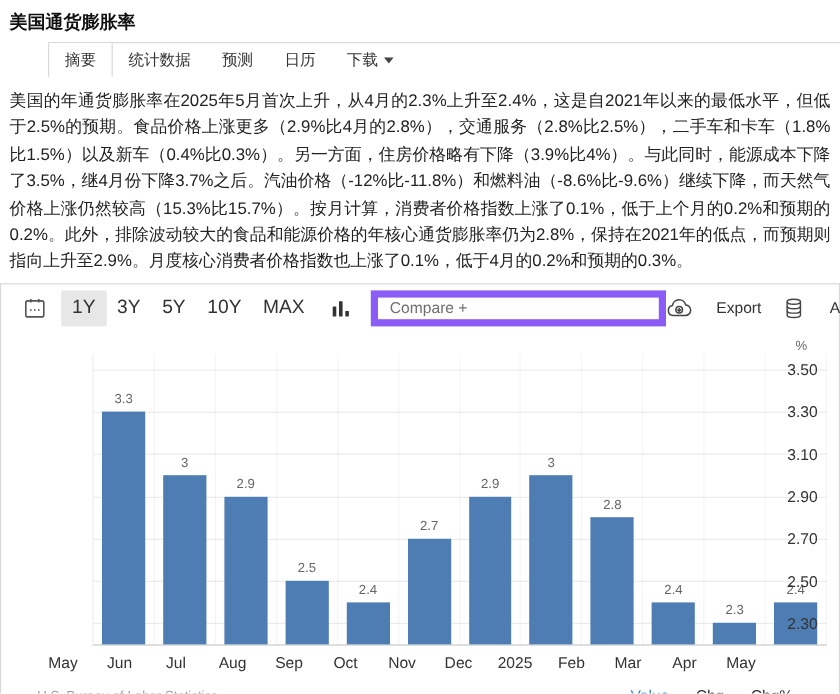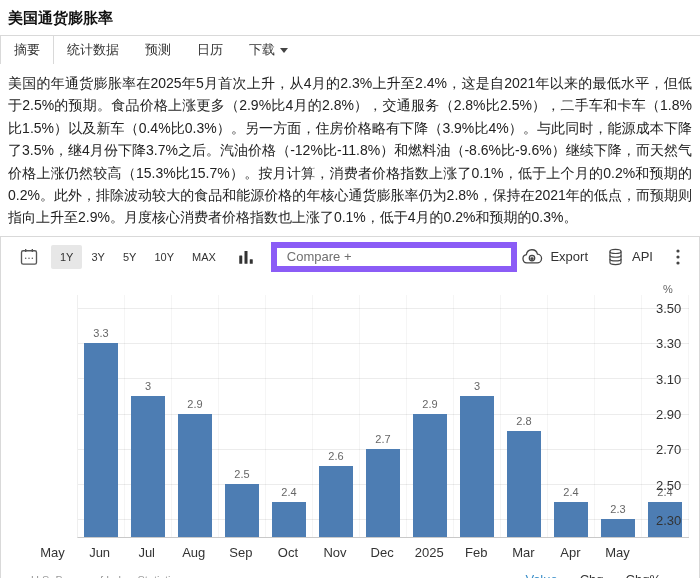--- a/index.html
+++ b/index.html
@@ -1,39 +1,39 @@
 <!DOCTYPE html>
 <html><head>
 <meta charset="utf-8">
 <style>
   * { box-sizing: border-box; margin: 0; padding: 0; }
   html,body { width:700px; height:578px; background:#fff; overflow:hidden;
     font-family:"Liberation Sans","DejaVu Sans",sans-serif; color:#222; }
 
   .page-title { font-size:15px; font-weight:bold; color:#111; padding:9px 8px 7px 8px; }
 
-  .tabbar { display:flex; align-items:stretch; height:29px; border-top:1px solid #d9d9d9; font-size:13px; color:#333; }
+  .tabbar { display:flex; align-items:stretch; height:29px; border-top:1px solid #d9d9d9; font-size:13px; color:#333;margin-left:40px; }
   .tab { display:flex; align-items:center; gap:5px; padding:0 13px; cursor:pointer; white-space:nowrap; }
   .tab.active { border-left:1px solid #d9d9d9; border-right:1px solid #d9d9d9; background:#fff; }
   .caret { width:0; height:0; border-left:4px solid transparent; border-right:4px solid transparent; border-top:5px solid #444; margin-top:1px; }
 
   .summary { font-size:14px; line-height:22.4px; color:#222; padding:8px 8px 6px 8px; text-align:justify; }
 
   .chart-block { border:1px solid #d9d9d9; margin-top:1px; background:#fff; }
 
   .toolbar { height:40px; display:flex; align-items:center; padding:0 14px 0 14px; }
   .icon-btn { display:flex; align-items:center; justify-content:center; padding:4px; cursor:pointer; }
   .ranges { display:flex; align-items:center; margin-left:8px; }
-  .range-btn { font-size:11px; color:#333; padding:6px 9px; border:none; background:transparent; cursor:pointer; border-radius:2px; font-family:inherit; }
+  .range-btn { font-size:16px; color:#333; padding:6px 9px; border:none; background:transparent; cursor:pointer; border-radius:2px; font-family:inherit; }
   .range-btn.active { background:#e7e7e7; }
   .compare-wrap { margin-left:12px; }
   .compare-input { width:246px; height:30px; border:6px solid #8b5cf6; font-size:13px; color:#555; padding:0 10px; font-family:inherit; outline:none; }
   .compare-input::placeholder { color:#6f6f6f; opacity:1; }
   .toolbar-right { margin-left:auto; display:flex; align-items:center; gap:18px; }
-  .tool-link { display:flex; align-items:center; gap:7px; font-size:13px; color:#333; cursor:pointer; }
+  .tool-link { display:flex; align-items:center; gap:20px; font-size:13px; color:#333; cursor:pointer; }
 
   .chart-area { position:relative; height:288px; }
   .plot-area { position:absolute; left:28px; top:18px; width:612px; height:243px;
     border-bottom:1px solid #c9c9c9; border-left:1px solid #efefef;margin-left:48px; }
   .gridline { position:absolute; left:0; right:0; height:1px; background:#ececec; }
   .bars { position:absolute; left:0; top:0; width:100%; height:100%; display:flex; }
   .bar-slot { flex:1; position:relative; border-right:1px solid rgba(0,0,0,0.04); }
   .bar { position:absolute; bottom:0; left:14%; width:72%; }
   .bar-value { position:absolute; left:0; width:100%; text-align:center; font-size:11px; color:#666; }
   .y-axis { position:absolute; left:640px; top:18px; width:60px; height:243px; }
@@ -163,24 +163,20 @@
           </div>
           <div class="bar-slot">
             <div class="bar" style="height: 21.8182%; background: rgb(77, 125, 179);"></div>
             <div class="bar-value" style="bottom: calc(21.8182% + 4px);">2.5</div>
           </div>
           <div class="bar-slot">
             <div class="bar" style="height: 14.5455%; background: rgb(77, 125, 179);"></div>
             <div class="bar-value" style="bottom: calc(14.5455% + 4px);">2.4</div>
           </div>
           <div class="bar-slot">
-            <div class="bar" style="height: 29.0909%; background: rgb(77, 125, 179);"></div>
-            <div class="bar-value" style="bottom: calc(29.0909% + 4px);">2.6</div>
-          </div>
-          <div class="bar-slot">
             <div class="bar" style="height: 36.3636%; background: rgb(77, 125, 179);"></div>
             <div class="bar-value" style="bottom: calc(36.3636% + 4px);">2.7</div>
           </div>
           <div class="bar-slot">
             <div class="bar" style="height: 50.9091%; background: rgb(77, 125, 179);"></div>
             <div class="bar-value" style="bottom: calc(50.9091% + 4px);">2.9</div>
           </div>
           <div class="bar-slot">
             <div class="bar" style="height: 58.1818%; background: rgb(77, 125, 179);"></div>
             <div class="bar-value" style="bottom: calc(58.1818% + 4px);">3</div>

